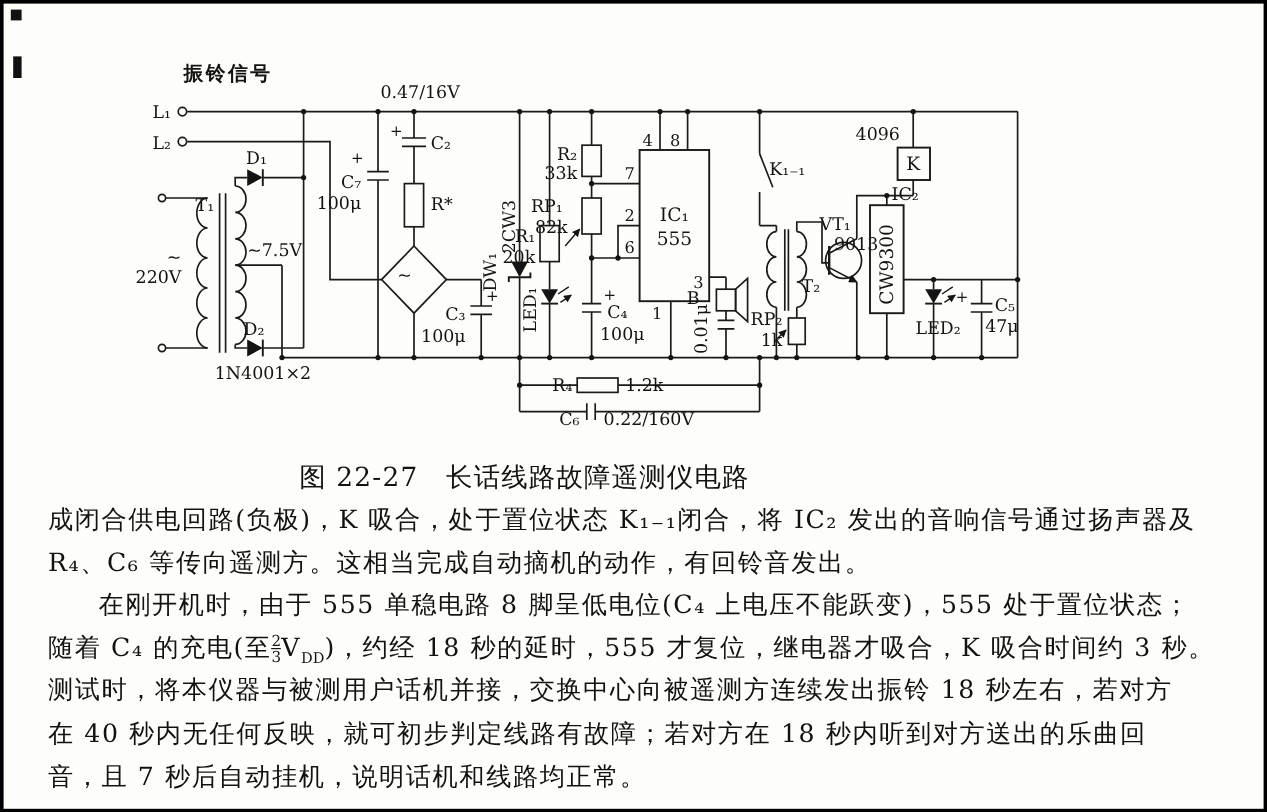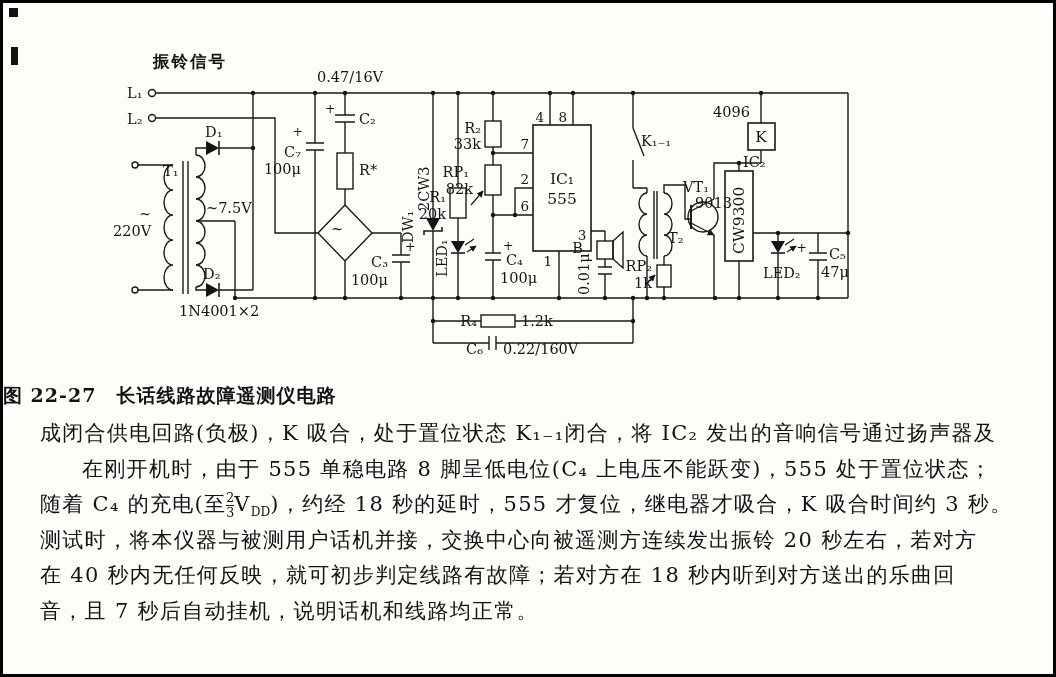--- a/index.html
+++ b/index.html
@@ -6,22 +6,22 @@
   html,body{background:#ffffff}
   .page{position:relative;width:1056px;height:677px;background:#fdfdfa;border:3px solid #000;
         overflow:hidden;font-family:"DejaVu Serif","Liberation Serif",serif;color:#121212}
   .schem{position:absolute;top:0;left:0}
   .schem text{fill:#141414;font-family:"DejaVu Serif","Liberation Serif",serif}
   .lbl{font-size:14.5px}
   .sm{font-size:12.5px}
   .pin{font-size:13.5px}
   .cjk{font-size:16.5px;font-weight:bold;letter-spacing:2px}
   .icname{font-size:15.5px}
-  .caption{position:absolute;top:380px;left:0;width:868px;
-           font-size:19px;font-weight:bold;letter-spacing:1px}
+  .caption{position:absolute;top:380px;left:0;width:868px;text-align:center;
+           font-size:22px;font-weight:normal;letter-spacing:1px}
   .bodytext{position:absolute;top:413px;left:37px;width:995px;font-size:21px;
             line-height:35.6px;letter-spacing:1.3px;white-space:nowrap}
   .bline{height:35.6px}
   .indent{text-indent:42px}
   .frac{display:inline-block;vertical-align:-0.45em;text-align:center;font-size:0.6em;
         line-height:1.1;letter-spacing:0}
   .frac .num,.frac .den{display:block}
   .frac .den{border-top:1.3px solid #111}
   .vsub{font-size:0.58em;letter-spacing:0}
 </style>
@@ -306,20 +306,21 @@
       <circle cx="845" cy="230" r="2.2"></circle>
         <circle cx="430" cy="318" r="2.2"></circle>
       <circle cx="630" cy="318" r="2.2"></circle>
     </g>
   </svg>
 
   <div class="caption">图 22-27　长话线路故障遥测仪电路</div>
 
   <div class="bodytext">
     <div class="bline">成闭合供电回路(负极)，K 吸合，处于置位状态 K₁₋₁闭合，将 IC₂ 发出的音响信号通过扬声器及</div>
+    <div class="bline">R₄、C₆ 等传向遥测方。这相当完成自动摘机的动作，有回铃音发出。</div>
     <div class="bline indent">在刚开机时，由于 555 单稳电路 8 脚呈低电位(C₄ 上电压不能跃变)，555 处于置位状态；</div>
     <div class="bline"><span>随着 C₄ 的充电(至</span><span class="frac"><span class="num">2</span><span class="den">3</span></span><span>V</span><sub class="vsub">DD</sub><span>)，约经 18 秒的延时，555 才复位，继电器才吸合，K 吸合时间约 3 秒。</span></div>
-    <div class="bline">测试时，将本仪器与被测用户话机并接，交换中心向被遥测方连续发出振铃 20 秒左右，若对方</div>
+    <div class="bline">测试时，将本仪器与被测用户话机并接，交换中心向被遥测方连续发出振铃 18 秒左右，若对方</div>
     <div class="bline">在 40 秒内无任何反映，就可初步判定线路有故障；若对方在 18 秒内听到对方送出的乐曲回</div>
     <div class="bline">音，且 7 秒后自动挂机，说明话机和线路均正常。</div>
   </div>
 
 </div>
 
 </body></html>

